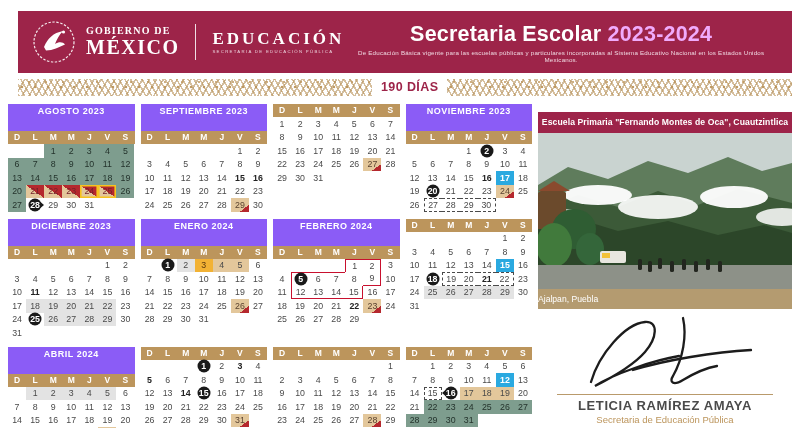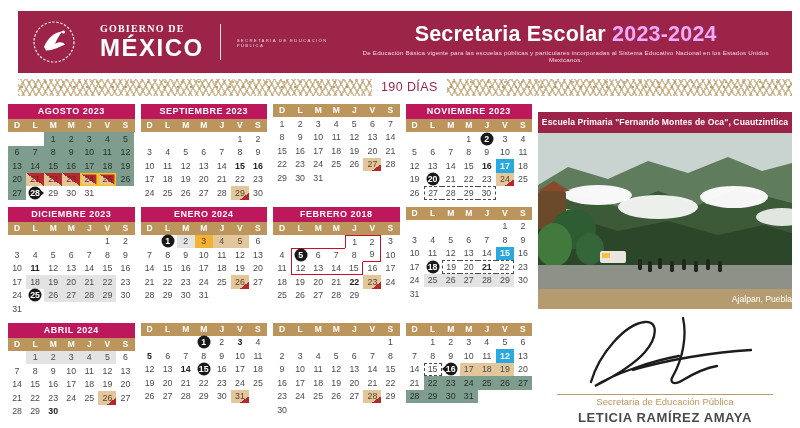--- a/index.html
+++ b/index.html
@@ -1,50 +1,50 @@
 <!DOCTYPE html>
 <html><head>
 <meta charset="utf-8">
 <style>
   html,body{margin:0;padding:0;background:#fff;width:800px;height:428px;overflow:hidden;
     font-family:"Liberation Sans",sans-serif;-webkit-font-smoothing:antialiased;}
 
   
   #top-band{position:absolute;left:18px;top:11px;width:774px;height:62px;background:#9d2449;
     display:flex;align-items:center;padding:0 14px;box-sizing:border-box;}
-  #brand{display:flex;align-items:center;gap:14px;}
+  #brand{display:flex;align-items:center;}
   #brand-text{margin-left:10px;color:#fff;line-height:1.05;}
   #brand-line1{font-family:"Liberation Serif",serif;font-weight:bold;font-size:10px;letter-spacing:1.2px;}
-  #brand-line2{font-family:Liberation Sans, sans-serif;font-weight:bold;font-size:24px;letter-spacing:1.5px;}
+  #brand-line2{font-family:Liberation Serif, serif;font-weight:bold;font-size:20px;letter-spacing:1.5px;}
   #brand-divider{width:1px;height:36px;background:rgba(255,255,255,.85);margin:0 16px;}
   #ministry{color:#fff;line-height:1;}
   #ministry-name{font-family:"Liberation Serif",serif;font-size:17px;letter-spacing:3px;font-weight:600;}
   #ministry-sub{font-size:4.3px;letter-spacing:1.3px;margin-top:3px;color:#ecd2dc;}
   #title-block{margin-left:auto;text-align:center;width:440px;}
   #main-title{font-size:21.5px;font-weight:800;color:#fff;letter-spacing:.2px;white-space:nowrap;}
   #main-title .cycle{color:#f0abfc;}
   #main-subtitle{font-size:6.2px;color:#f0d9e2;margin-top:2px;letter-spacing:.2px;}
 
   
   #ornament-band{position:absolute;left:18px;top:79px;width:774px;height:17px;
     background:
       radial-gradient(circle at 4px 8px, rgba(188,149,92,.95) 1.4px, transparent 1.6px),
       radial-gradient(circle at 11px 3px, rgba(188,149,92,.75) 1.1px, transparent 1.3px),
       repeating-linear-gradient(60deg, rgba(188,149,92,.6) 0 1.6px, transparent 1.6px 5px),
       repeating-linear-gradient(-60deg, rgba(172,136,80,.55) 0 1.6px, transparent 1.6px 6px);
     background-size:13px 17px,17px 17px,auto,auto;}
   #days-badge{position:absolute;left:372px;top:79px;height:17px;line-height:17px;background:#fff;
-    padding:0 9px;color:#9d2449;font-weight:400;font-size:12.5px;letter-spacing:.4px;}
+    padding:0 9px;color:#9d2449;font-weight:700;font-size:12.5px;letter-spacing:.4px;}
 
   
   #months{position:absolute;left:8px;top:104px;width:524px;
     display:grid;grid-template-columns:repeat(4,1fr);column-gap:6px;row-gap:7px;}
   .month{background:#fff;}
-  .m-title{background:#be185d;color:#fff;font-weight:700;font-size:9px;letter-spacing:.5px;
-    height:15px;line-height:15px;text-align:center;}
+  .m-title{background:#8b5cf6;color:#fff;font-weight:700;font-size:9px;letter-spacing:.5px;
+    height:27px;line-height:15px;text-align:center;}
   .dow{display:grid;grid-template-columns:repeat(7,1fr);background:#bc955c;height:13px;}
   .dw{color:#fff;font-weight:700;font-size:8.5px;text-align:center;line-height:13px;}
   .cells{display:grid;grid-template-columns:repeat(7,1fr);}
   .cell{height:13.5px;display:flex;align-items:center;justify-content:center;
     font-size:8.8px;color:#4a4a4a;position:relative;box-sizing:border-box;}
   .cell span{position:relative;z-index:2;}
   .green{background:#7e9d8e;} .green span{color:#24332c;}
   .vac{background:#e3e3e3;}
   .tan{background:#e3c79b;}
   .gold{background:#f2b234;} .gold span{color:#5c3a10;}
@@ -65,21 +65,21 @@
   .dash{border-top:1px dashed #4a4a4a;border-bottom:1px dashed #4a4a4a;}
   .dl{border-left:1px dashed #4a4a4a;} .dr{border-right:1px dashed #4a4a4a;}
   .rt{border-top:1.5px solid #c8102e;} .rb{border-bottom:1.5px solid #c8102e;}
   .rl{border-left:1.5px solid #c8102e;} .rr{border-right:1.5px solid #c8102e;}
 
   
   #school-panel{position:absolute;left:538px;top:112px;width:254px;}
   #school-caption{background:#9d2449;color:#fff;font-size:8.6px;font-weight:700;
     height:21px;line-height:21px;text-align:center;letter-spacing:.1px;white-space:nowrap;}
   #school-photo{width:254px;height:156px;display:block;}
-  #school-location{background:#b49b70;color:#fff;font-size:8.6px;height:20px;line-height:20px;text-align:right;}
+  #school-location{background:#b49b70;color:#fff;font-size:8.6px;height:20px;line-height:20px;text-align:left;}
   #signature-block{position:absolute;left:538px;top:312px;width:254px;text-align:center;}
   #signature-svg{display:block;margin:0 auto;}
   #signature-line{width:216px;border-top:1px solid #b99a6b;margin:0 auto;}
   #signature-name{font-size:13px;font-weight:700;color:#4a4a4a;letter-spacing:.6px;margin-top:3px;}
   #signature-title{font-size:9.5px;color:#bc955c;margin-top:1px;}
 </style>
 </head>
 <body>
 
 <div id="top-band">
@@ -89,20 +89,21 @@
       <path d="M12,27 C16,18 21,13 31,11 C27,15 25,19 23,24 C27,21.5 31,22 33,24.5 C27,27 21,30.5 14,30.5 Z" fill="#fff"></path>
       <circle cx="31.5" cy="12" r="1.6" fill="#fff"></circle>
     </svg>
     <div id="brand-text">
       <div id="brand-line1">GOBIERNO DE</div>
       <div id="brand-line2">MÉXICO</div>
     </div>
   </div>
   <div id="brand-divider"></div>
   <div id="ministry">
+    <div id="ministry-name">EDUCACIÓN</div>
     <div id="ministry-sub">SECRETARÍA DE EDUCACIÓN PÚBLICA</div>
   </div>
   <div id="title-block">
     <div id="main-title"><span>Secretaria Escolar</span> <span class="cycle">2023-2024</span></div>
     <div id="main-subtitle">De Educación Básica vigente para las escuelas públicas y particulares incorporadas al Sistema Educativo Nacional en los Estados Unidos Mexicanos.</div>
   </div>
 </div>
 
 <div id="ornament-band"></div>
 <div id="days-badge">190 DÍAS</div>
@@ -785,21 +786,21 @@
         </div>
         <div class="cell">
           <span>30</span>
         </div>
         <div class="cell">
           <span>31</span>
         </div>
       </div>
     </div>
     <div class="month">
-      <div class="m-title">FEBRERO 2018</div>
+      <div class="m-title">FEBRERO 2024</div>
       <div class="dow">
         <div class="dw">D</div>
         <div class="dw">L</div>
         <div class="dw">M</div>
         <div class="dw">M</div>
         <div class="dw">J</div>
         <div class="dw">V</div>
         <div class="dw">S</div>
       </div>
       <div class="cells">
@@ -1515,15 +1516,15 @@
 
 <div id="signature-block">
   <svg id="signature-svg" width="220" height="82" viewBox="0 0 220 82">
     <g fill="none" stroke="#1c1c1c" stroke-width="2.3" stroke-linecap="round">
       <path d="M36,70 C44,42 70,12 90,10 C104,9 102,26 90,40 C76,56 52,68 40,74 C58,62 100,48 124,44"></path>
       <path d="M128,6 C132,24 128,46 118,64 C114,70 118,74 128,68 C138,62 150,56 162,54"></path>
       <path d="M78,58 C110,48 160,40 196,38"></path>
     </g>
   </svg>
   <div id="signature-line"></div>
+  <div id="signature-name">LETICIA RAMÍREZ AMAYA</div>
   <div id="signature-title">Secretaria de Educación Pública</div>
-  <div id="signature-name">LETICIA RAMÍREZ AMAYA</div>
 </div>
 
 </body></html>

